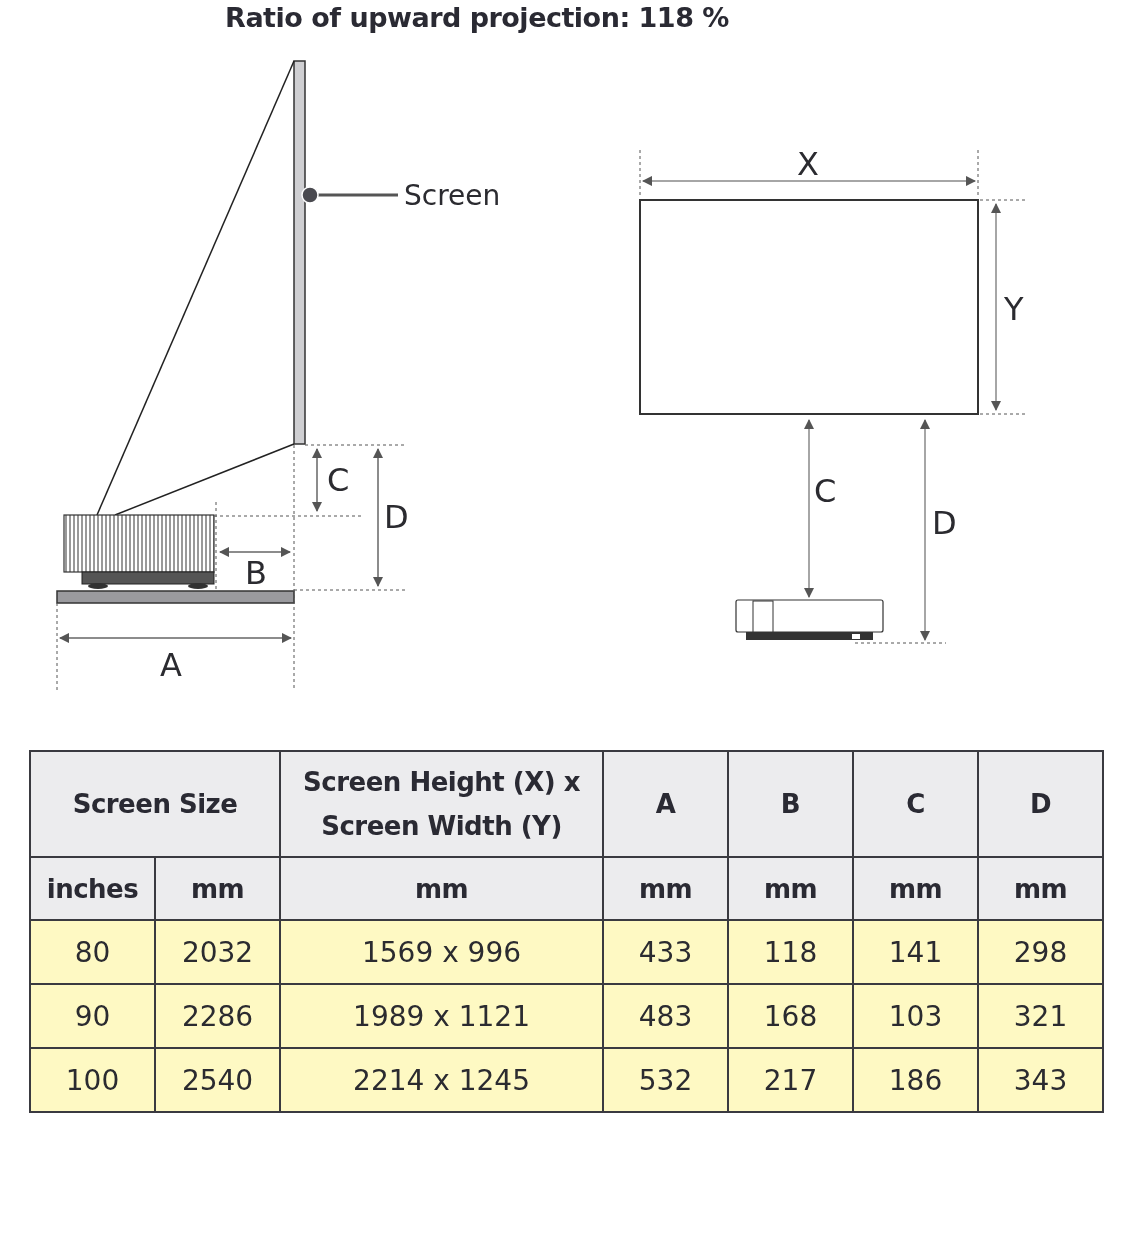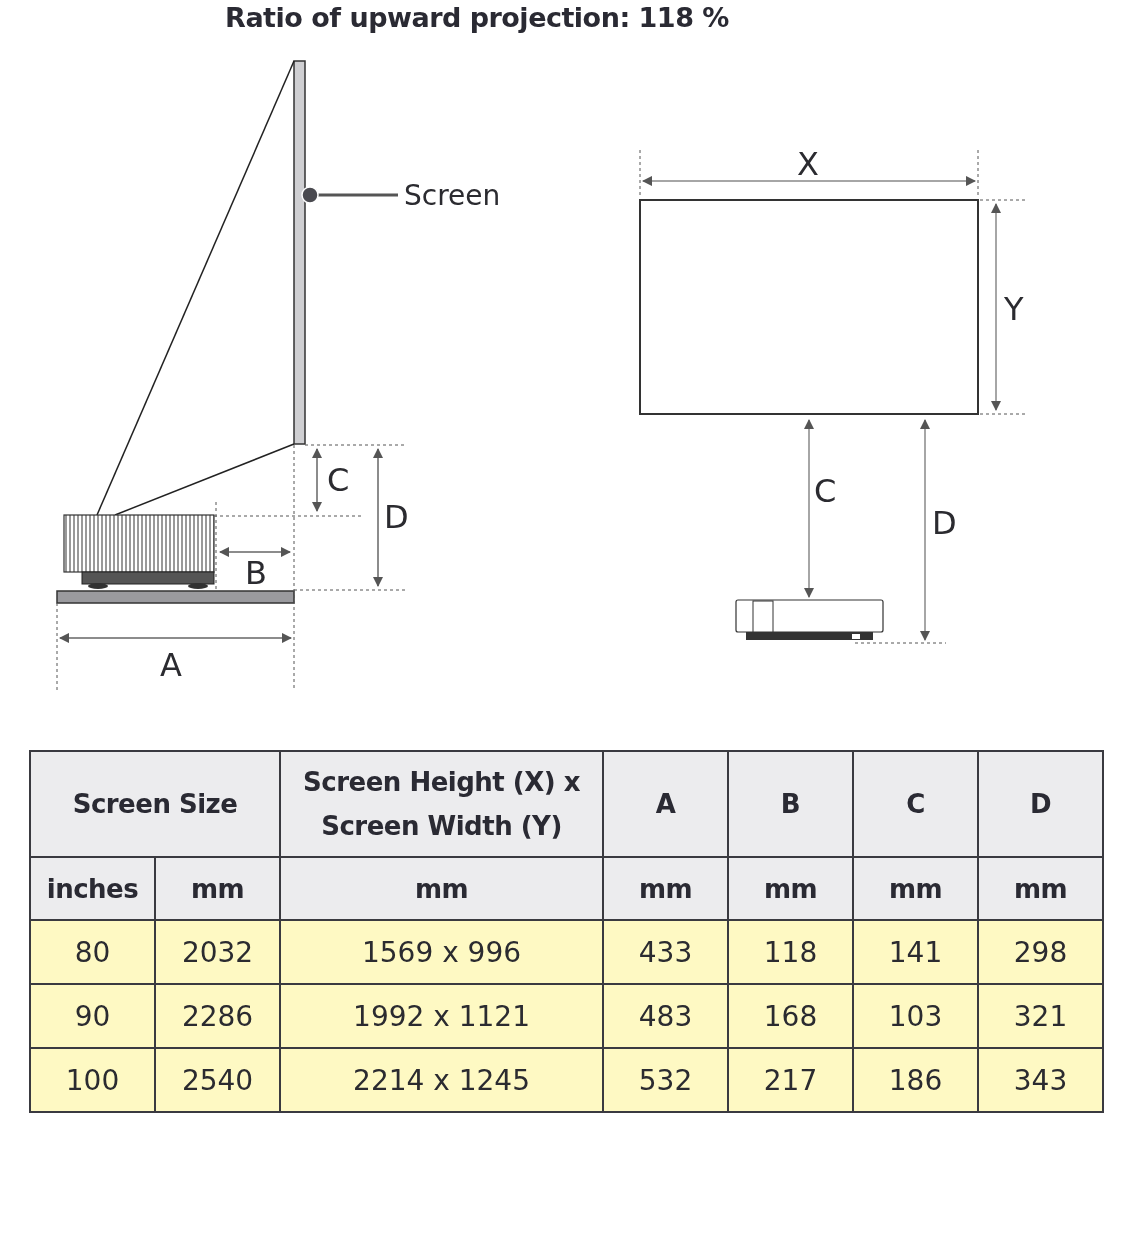--- a/index.html
+++ b/index.html
@@ -140,21 +140,21 @@
     <td>2032</td>
     <td>1569 x 996</td>
     <td>433</td>
     <td>118</td>
     <td>141</td>
     <td>298</td>
   </tr>
   <tr class="row">
     <td>90</td>
     <td>2286</td>
-    <td>1992 x 1121</td>
+    <td>1989 x 1121</td>
     <td>483</td>
     <td>168</td>
     <td>103</td>
     <td>321</td>
   </tr>
   <tr class="row">
     <td>100</td>
     <td>2540</td>
     <td>2214 x 1245</td>
     <td>532</td>

